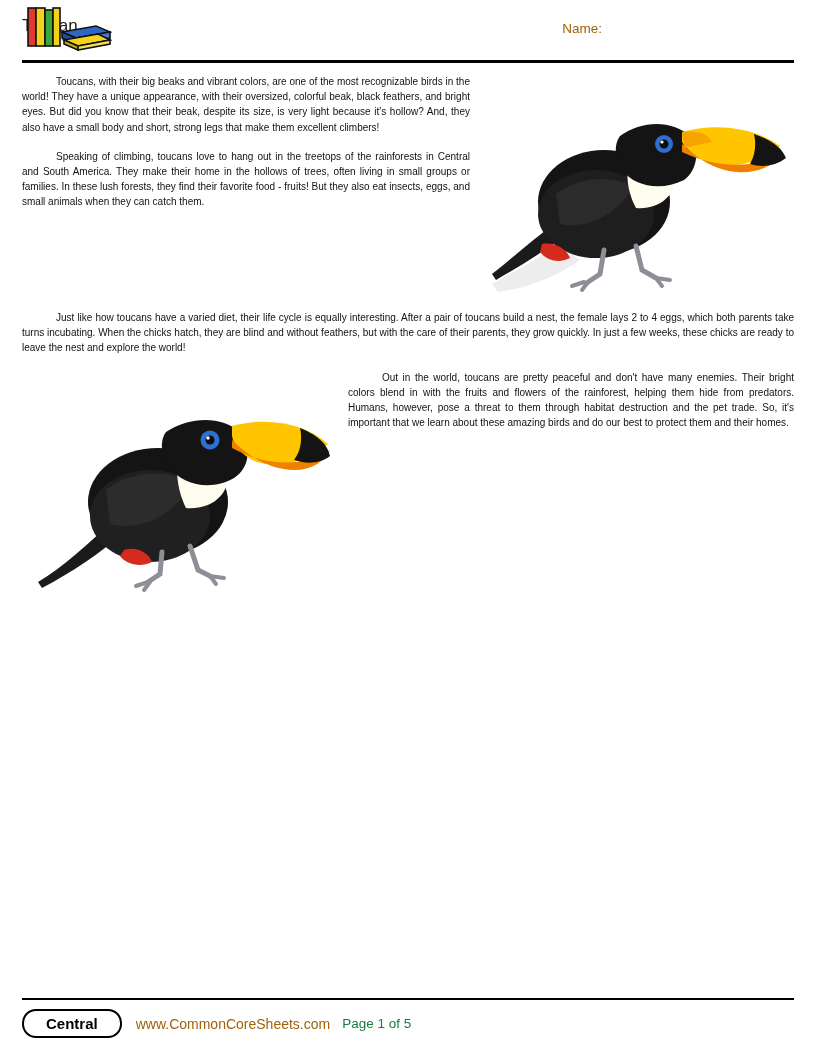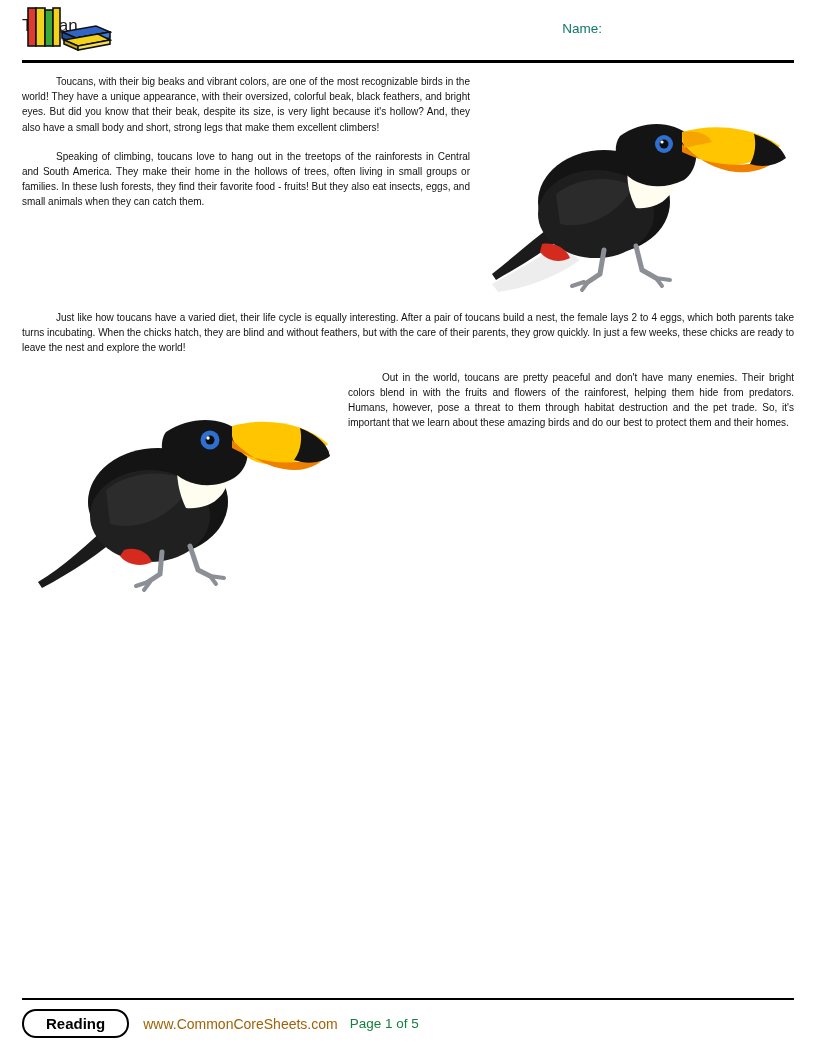--- a/index.html
+++ b/index.html
@@ -48,21 +48,21 @@
   .doc-title {
     font-size: 17px;
     letter-spacing: 0.2px;
     color: #1a1a1a;
   }
   .name-label {
     position: absolute;
     right: 192px;
     top: 21px;
     font-size: 13.5px;
-    color: #0f766e;
+    color: #a16207;
   }
 
   
   .content {
     position: relative;
     padding-top: 22px;
     font-size: 10px;
     line-height: 1.52;
     color: #111;
   }
@@ -231,19 +231,19 @@
     </span>
 
     <p class="indent">Out in the world, toucans are pretty peaceful and don't have many enemies. Their bright colors blend in with the fruits and flowers of the rainforest, helping them hide from predators. Humans, however, pose a threat to them through habitat destruction and the pet trade. So, it's important that we learn about these amazing birds and do our best to protect them and their homes.</p>
 
     <div class="clearer"></div>
   </div>
 
   <div class="footer">
     <div class="footer-rule"></div>
     <div class="footer-row">
-      <span class="reading-pill">Reading</span>
+      <span class="reading-pill">Central</span>
       <span class="site-url">www.CommonCoreSheets.com</span>
       <span class="page-num">Page 1 of 5</span>
     </div>
   </div>
 
 </div>
 
 </body></html>

